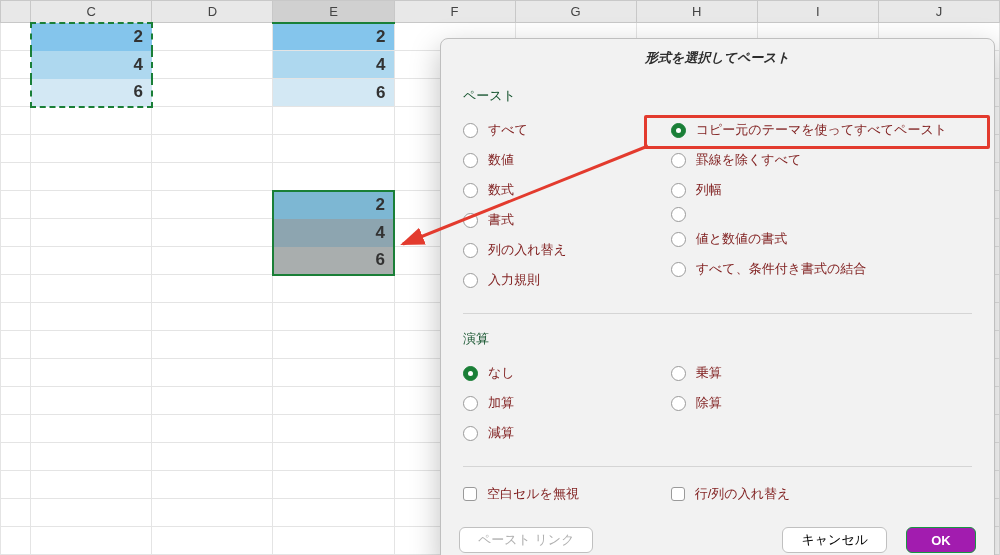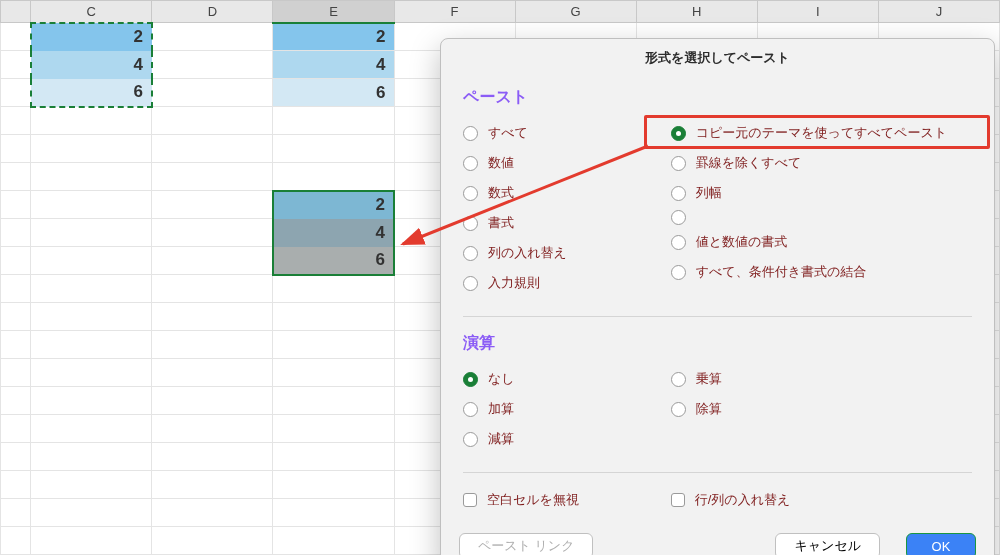--- a/index.html
+++ b/index.html
@@ -57,28 +57,29 @@
     border-radius: 8px;
     box-shadow: 0 10px 30px rgba(0,0,0,.25);
     padding: 0 0 12px 0;
   }
   .dialog h1 {
     font-size: 13px;
     font-weight: 600;
     text-align: center;
     margin: 10px 0 10px 0;
     color: #2d2d2d;
+    font-style: italic;
   }
   .section {
     padding: 4px 22px 10px 22px;
   }
   .sec-title {
-    font-weight: 700;
-    font-size: 16px;
-    color: #8b5cf6;
+    font-weight: 400;
+    font-size: 13px;
+    color: #14532d;
     margin: 6px 0 8px 0;
   }
   .cols {
     display: flex;
   }
   .col { flex: 1; }
   .col.right { flex: 1.45; }
   .radio, .check {
     display: flex;
     align-items: center;
@@ -118,41 +119,40 @@
   }
   hr {
     border: none;
     border-top: 1px solid #d5d5d5;
     margin: 6px 22px;
   }
   .buttons {
     display: flex;
     align-items: center;
     padding: 6px 18px 0 18px;
-    gap: 10px;
+    gap: 19px;
   }
   .btn {
     height: 26px;
     padding: 0 18px;
     border-radius: 6px;
     border: 1px solid #c0c0c0;
     background: #fff;
     font-size: 13px;
     display: inline-flex;
     align-items: center;
     justify-content: center;
   }
   .btn.disabled { color: #b0b0b0; }
   .btn.primary {
-    background: #3b82f6;
+    background: #a21caf;
     border-color: #1a9641;
     color: #fff;
-    font-weight: 400;
+    font-weight: 700;
     min-width: 70px;
-    margin-left: 16px;
   }
   .spacer { flex: 1; }
 
   .highlight {
     position: absolute;
     border: 3px solid #e33b2e;
     pointer-events: none;
     border-radius: 2px;
   }
   svg.arrow {

